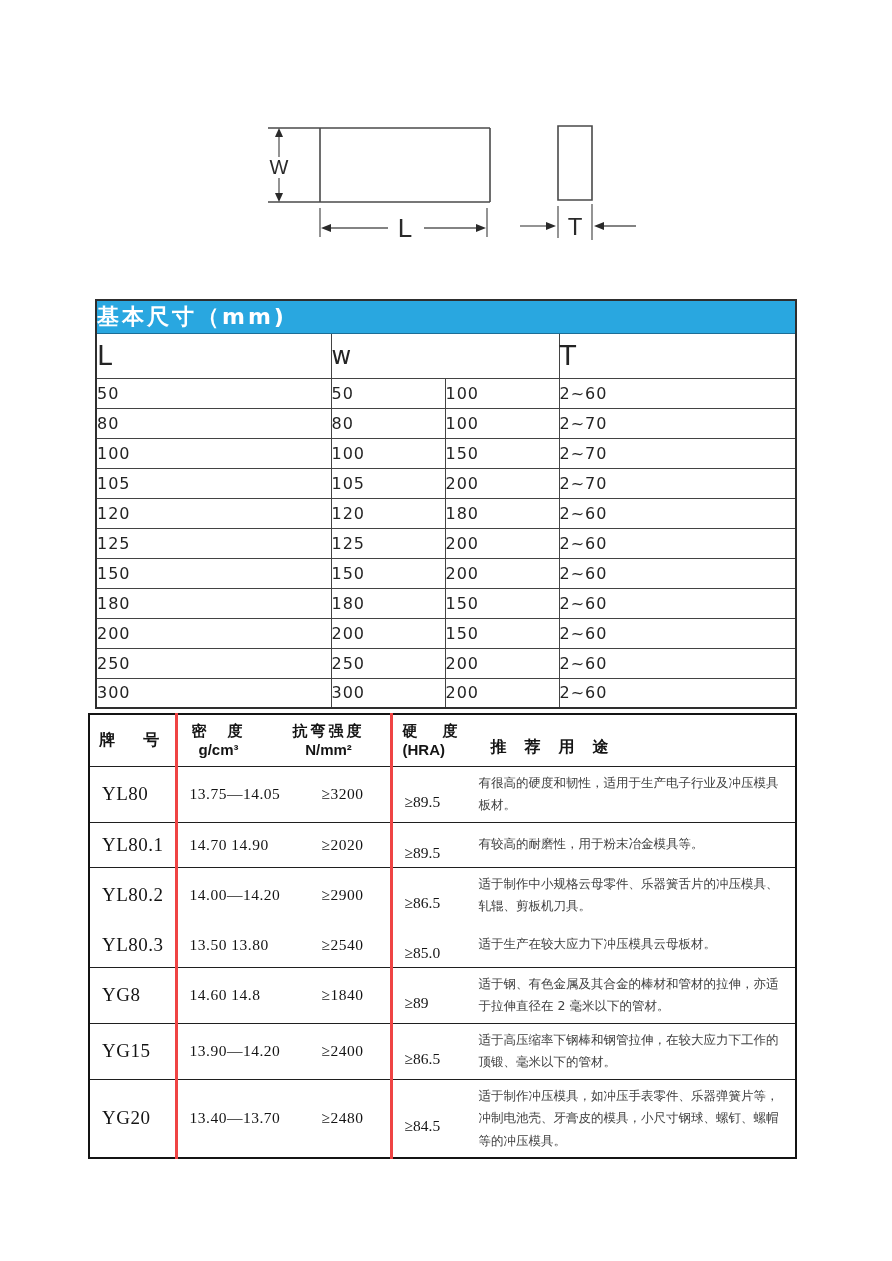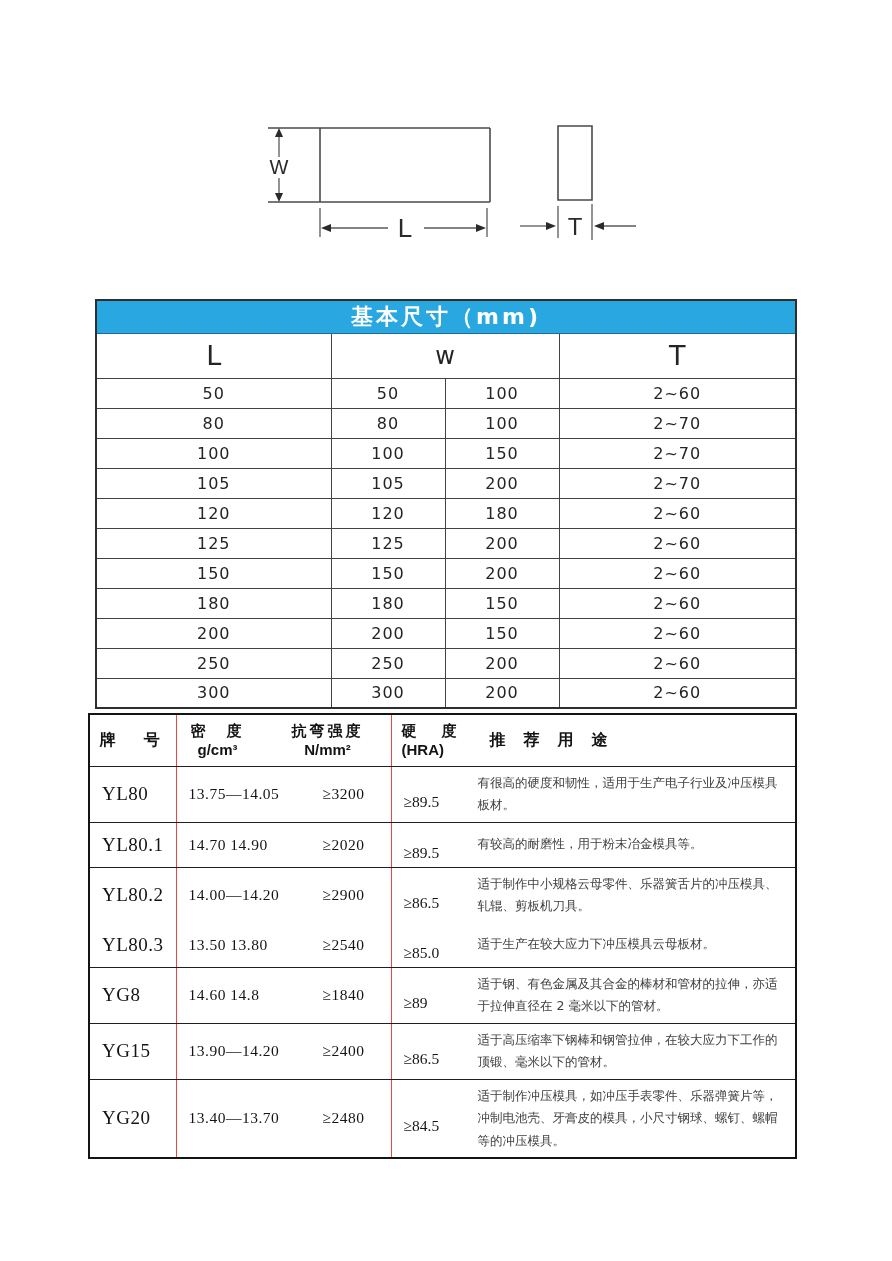--- a/index.html
+++ b/index.html
@@ -18,53 +18,53 @@
   #diagram .head    { fill:#2a2a2a; stroke:none; }
 
   
   #size-table {
     position:absolute; left:95px; top:299px; width:700px;
     border-collapse:collapse; table-layout:fixed;
     border:2px solid #2e2e2e;
   }
   #size-table td {
     border-right:1px solid #434343; border-bottom:1px solid #434343;
-    text-align:center; vertical-align:middle; color:#242424;
+    vertical-align:middle; color:#242424;
   }
   #size-table td:last-child { border-right:none; }
   #size-table .title-cell {
     background:#29a7e0; color:#ffffff; font-size:22px; font-weight:bold;
     letter-spacing:3px; height:33px; border-bottom:1px solid #1d6d96;
   }
   #size-table .dim-cell { font-size:27px; height:45px; font-weight:400; }
   #size-table .dim-w { font-size:24px; }
   #size-table .data-row td { height:30px; font-size:16px; letter-spacing:1px; }
 
   
   #spec-table {
     position:absolute; left:88px; top:713px; width:707px;
     border-collapse:collapse; table-layout:fixed;
     border:2px solid #141414; color:#141414;
   }
   #spec-table td {
-    border-right:1px solid #ef4444; border-bottom:1px solid #1f1f1f;
+    border-right:3px solid #ef4444; border-bottom:1px solid #1f1f1f;
     vertical-align:middle;
   }
   #spec-table td:last-child { border-right:none; }
   #spec-table tr.no-divider td { border-bottom:none; }
 
   .hdr-grade {
     font-size:16px; font-weight:bold; text-align:center; letter-spacing:6px;
     height:52px; font-family:"Liberation Serif",serif;
   }
   .hdr-pair-wrap { display:flex; padding:4px 8px 4px 14px; gap:47px; }
   .hdr-pair { text-align:center; }
   .hdr-cn { font-size:15px; font-weight:bold; letter-spacing:3px; font-family:"Liberation Serif",serif; }
   .hdr-unit { font-size:15px; font-weight:bold; font-family:"Liberation Sans",sans-serif; }
-  .hdr-right-wrap { display:flex; align-items:center; padding:4px 8px 4px 10px; }
+  .hdr-right-wrap { display:flex; align-items:flex-end; padding:4px 8px 4px 10px; }
   .hdr-hard { width:88px; flex:none; text-align:left; }
   .hdr-usage { font-size:16px; font-weight:bold; letter-spacing:7px; font-family:"Liberation Serif",serif; }
 
   .cell-grade {
     font-family:"Liberation Serif",serif; font-size:19px;
     padding-left:12px; letter-spacing:0.5px;
   }
   .dens-wrap {
     display:flex; justify-content:space-between; align-items:flex-start;
     padding:10px 26px 10px 12px;

